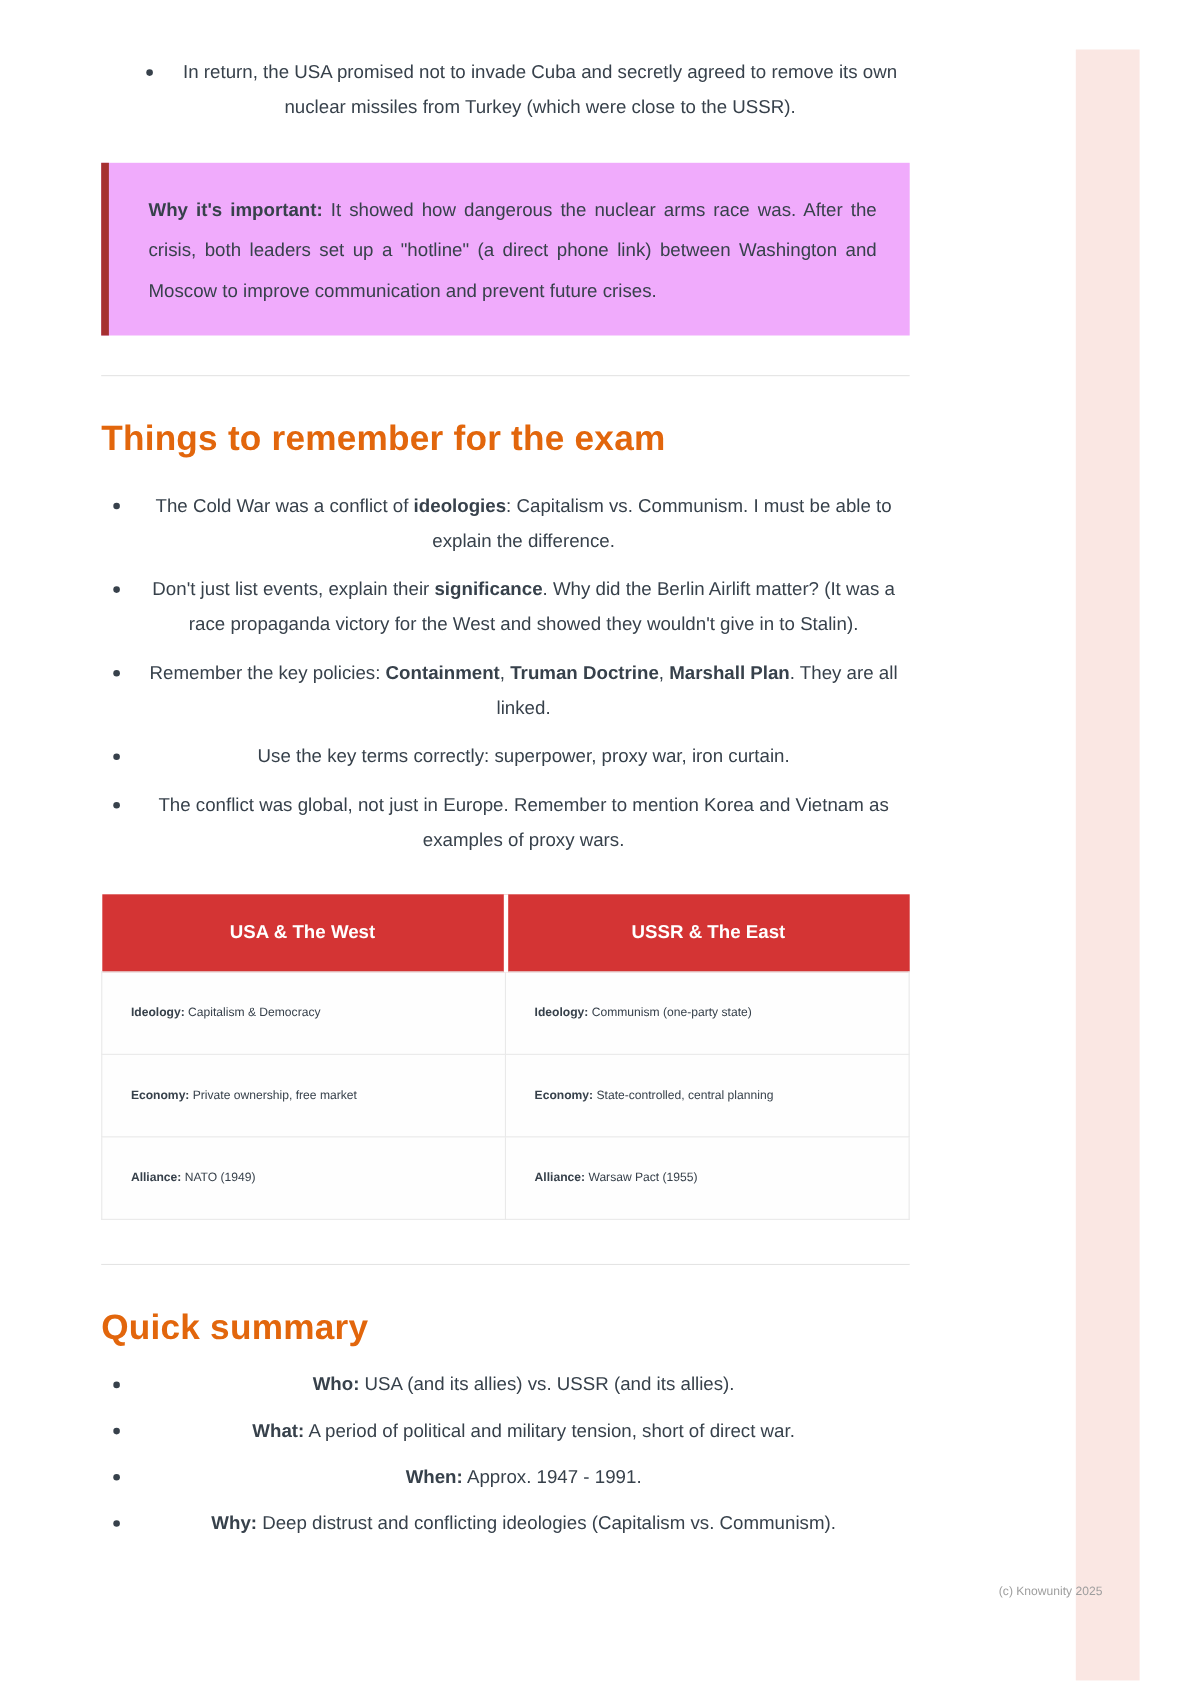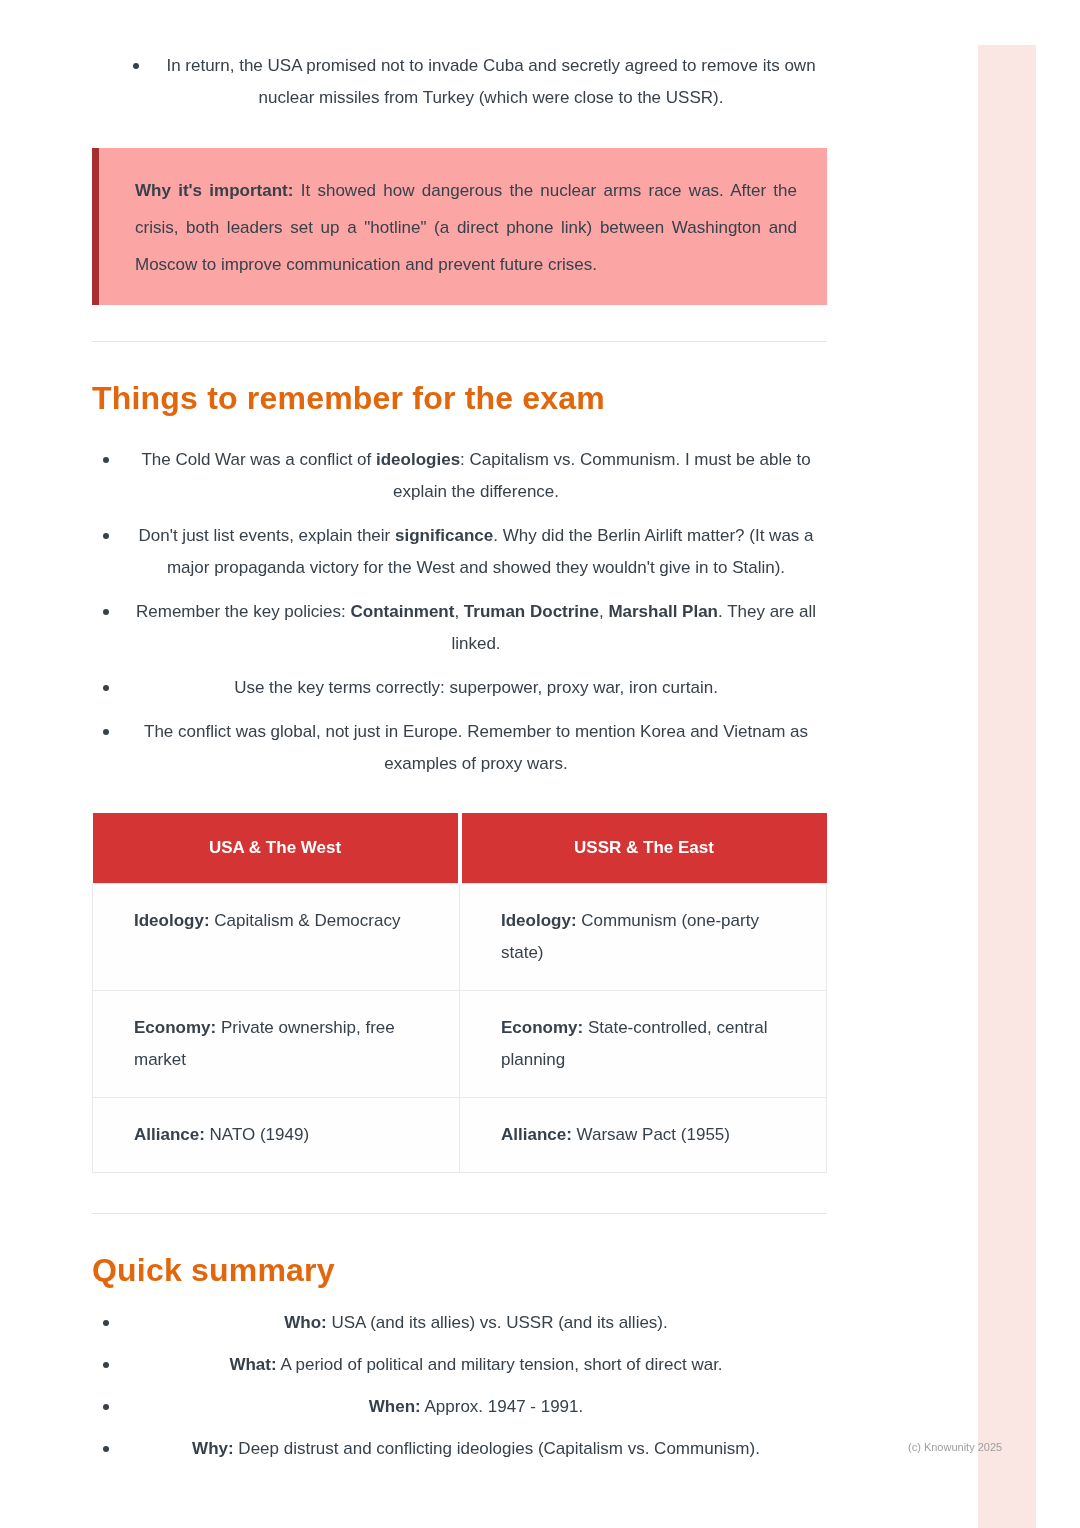--- a/index.html
+++ b/index.html
@@ -61,21 +61,21 @@
     border-radius: 50%;
     background: #37414b;
   }
   ul.top-list { margin-left: 30px; }
   ul.top-list li { margin-bottom: 0; }
 
   strong { font-weight: 700; }
 
   .callout {
     margin-top: 34px;
-    background: #fca5a5;
+    background: #f0abfc;
     border-left: 7px solid #a63030;
     padding: 24px 30px 22px 36px;
   }
   .callout p {
     font-size: 17px;
     line-height: 37px;
     color: #37414b;
     text-align: justify;
   }
 
@@ -109,22 +109,22 @@
     font-size: 17px;
     font-weight: 700;
     text-align: center;
     padding: 25px 24px;
     width: 50%;
   }
   table.cmp-table th + th { border-left: 4px solid #ffffff; }
   table.cmp-table td {
     border: 1px solid #e9e9e9;
     background: #fefefe;
-    padding: 21px 41px;
-    font-size: 17px;
+    padding: 21px 26px;
+    font-size: 11px;
     line-height: 32px;
     color: #37414b;
     vertical-align: top;
   }
 </style>
 </head>
 <body>
 
 <div class="page">
 
@@ -141,21 +141,21 @@
     <div class="callout">
       <p><strong>Why it's important:</strong><span> It showed how dangerous the nuclear arms race was. After the crisis, both leaders set up a "hotline" (a direct phone link) between Washington and Moscow to improve communication and prevent future crises.</span></p>
     </div>
 
     <hr class="divider">
 
     <h2 class="section-title">Things to remember for the exam</h2>
 
     <ul class="bullets exam-list">
       <li><span>The Cold War was a conflict of </span><strong>ideologies</strong><span>: Capitalism vs. Communism. I must be able to explain the difference.</span></li>
-      <li><span>Don't just list events, explain their </span><strong>significance</strong><span>. Why did the Berlin Airlift matter? (It was a major propaganda victory for the West and showed they wouldn't give in to Stalin).</span></li>
+      <li><span>Don't just list events, explain their </span><strong>significance</strong><span>. Why did the Berlin Airlift matter? (It was a race propaganda victory for the West and showed they wouldn't give in to Stalin).</span></li>
       <li><span>Remember the key policies: </span><strong>Containment</strong><span>, </span><strong>Truman Doctrine</strong><span>, </span><strong>Marshall Plan</strong><span>. They are all linked.</span></li>
       <li><span>Use the key terms correctly: superpower, proxy war, iron curtain.</span></li>
       <li><span>The conflict was global, not just in Europe. Remember to mention Korea and Vietnam as examples of proxy wars.</span></li>
     </ul>
 
     <table class="cmp-table">
       <thead>
         <tr>
           <th>USA &amp; The West</th>
           <th>USSR &amp; The East</th>

